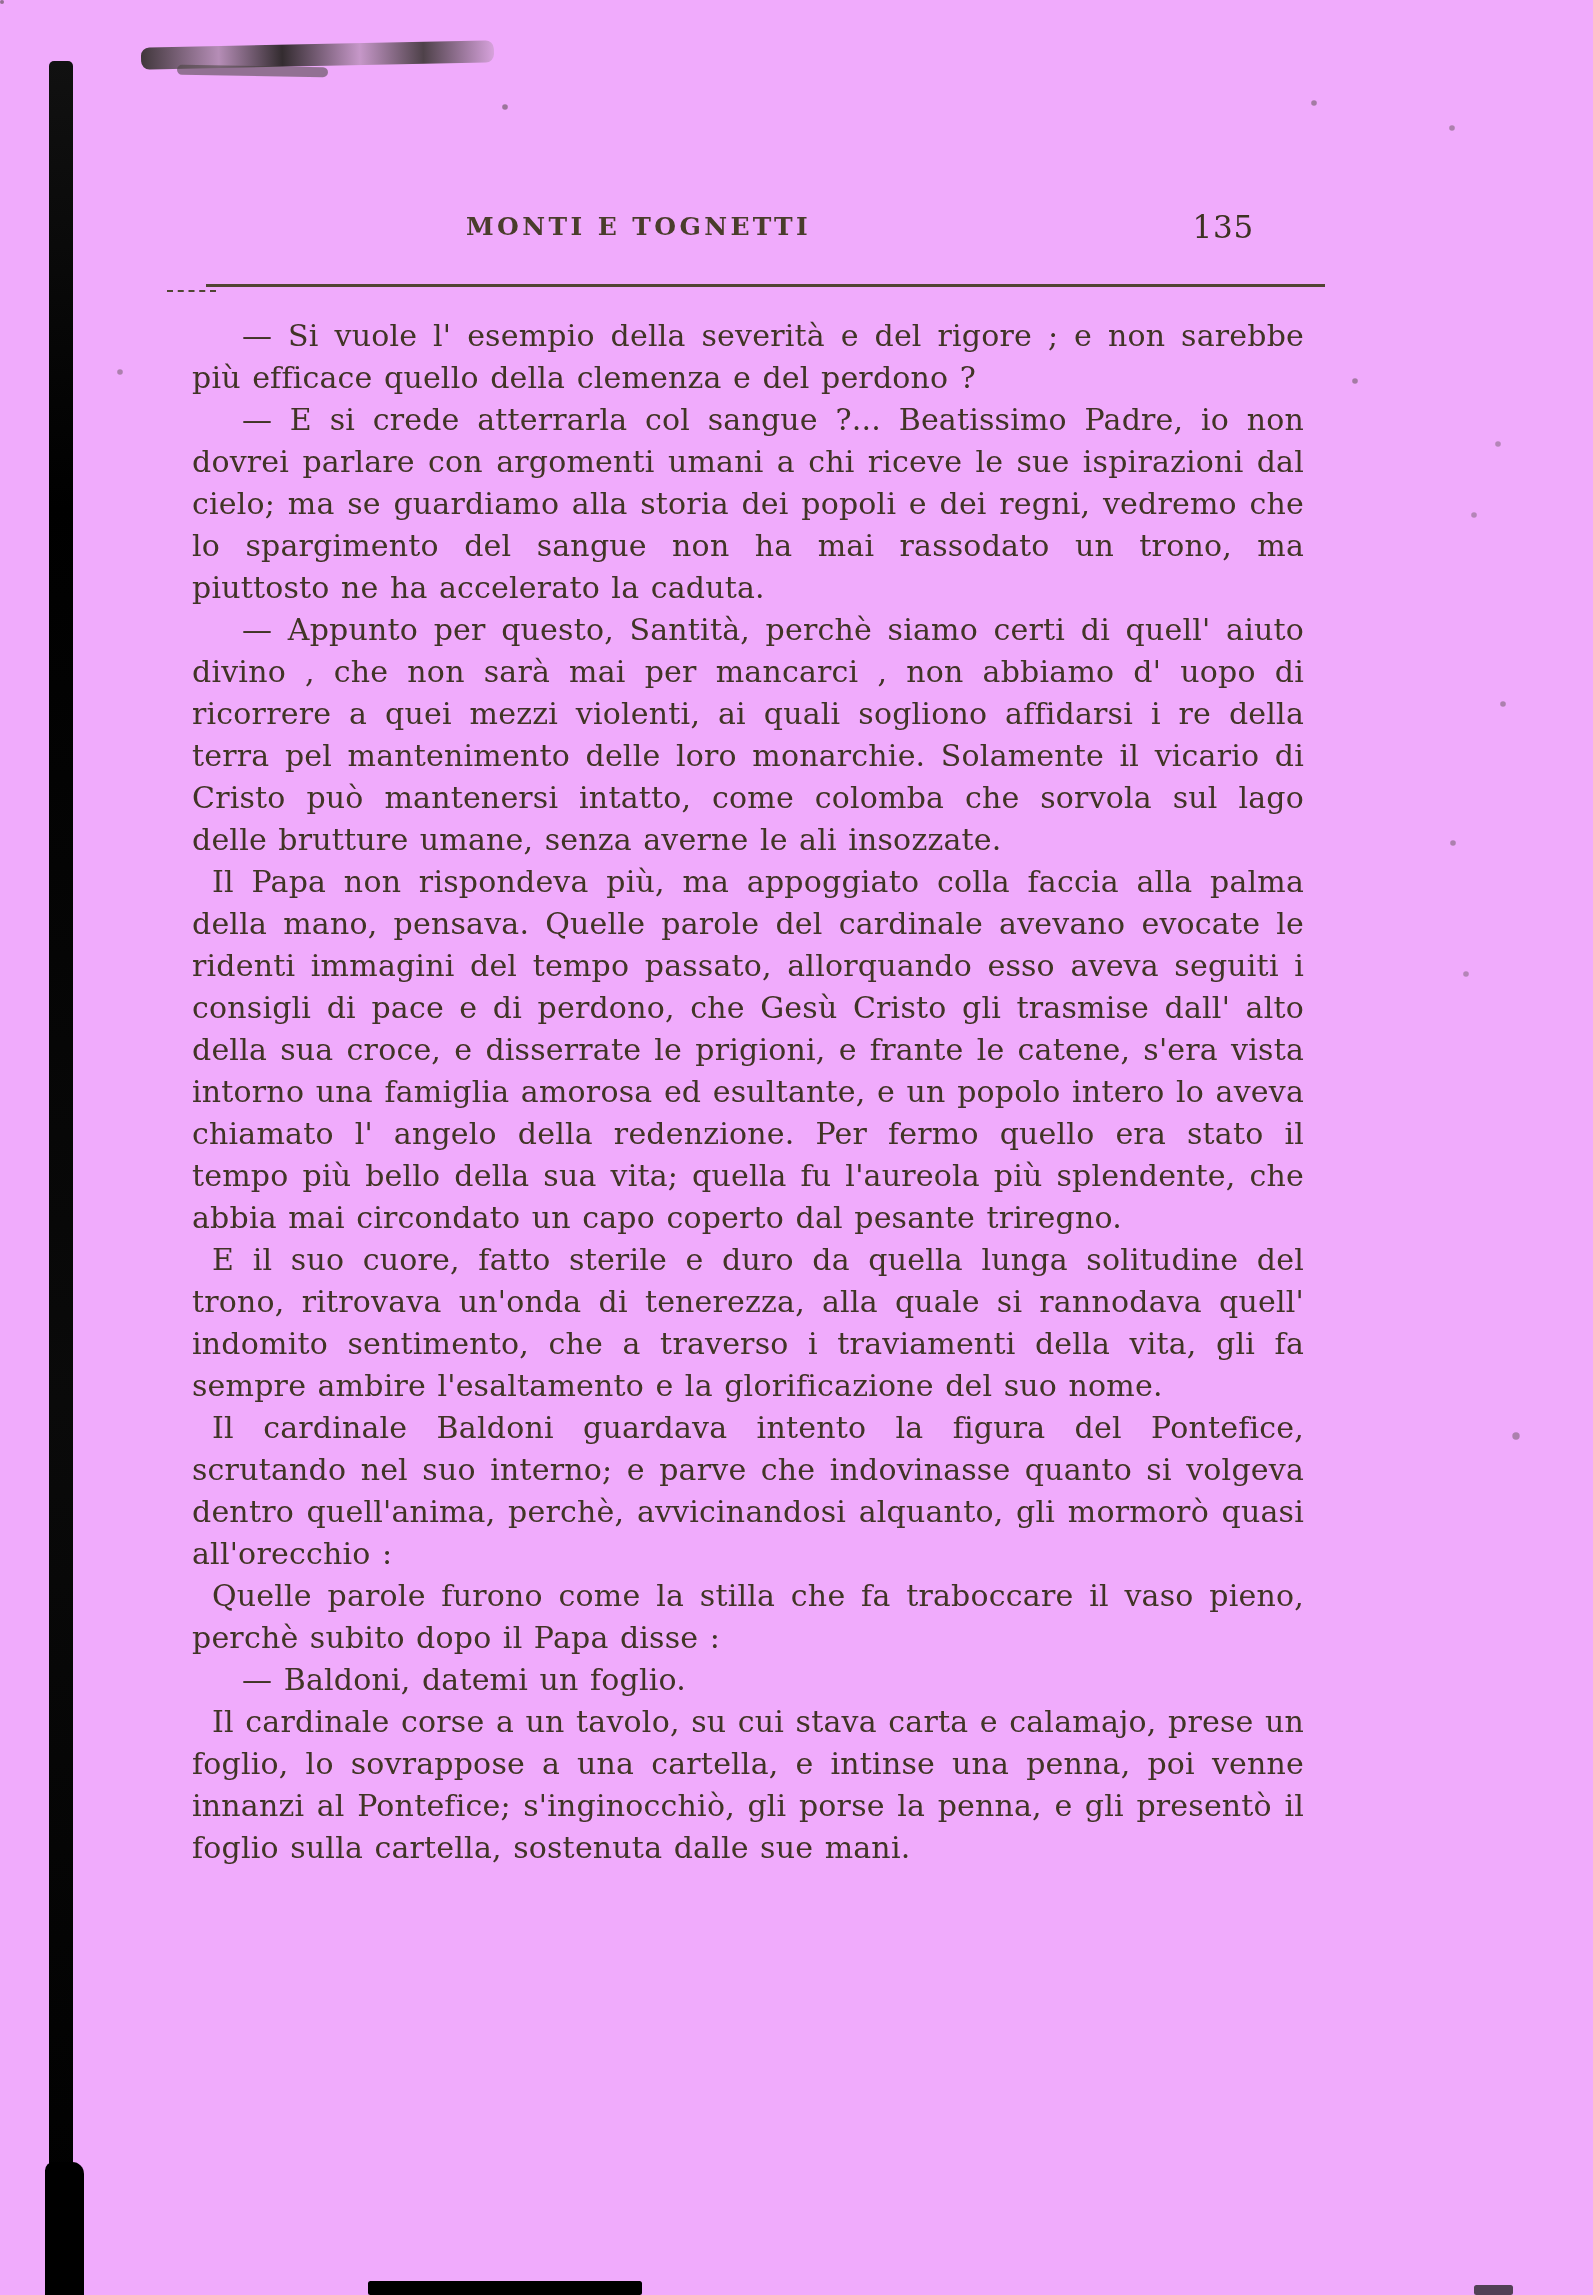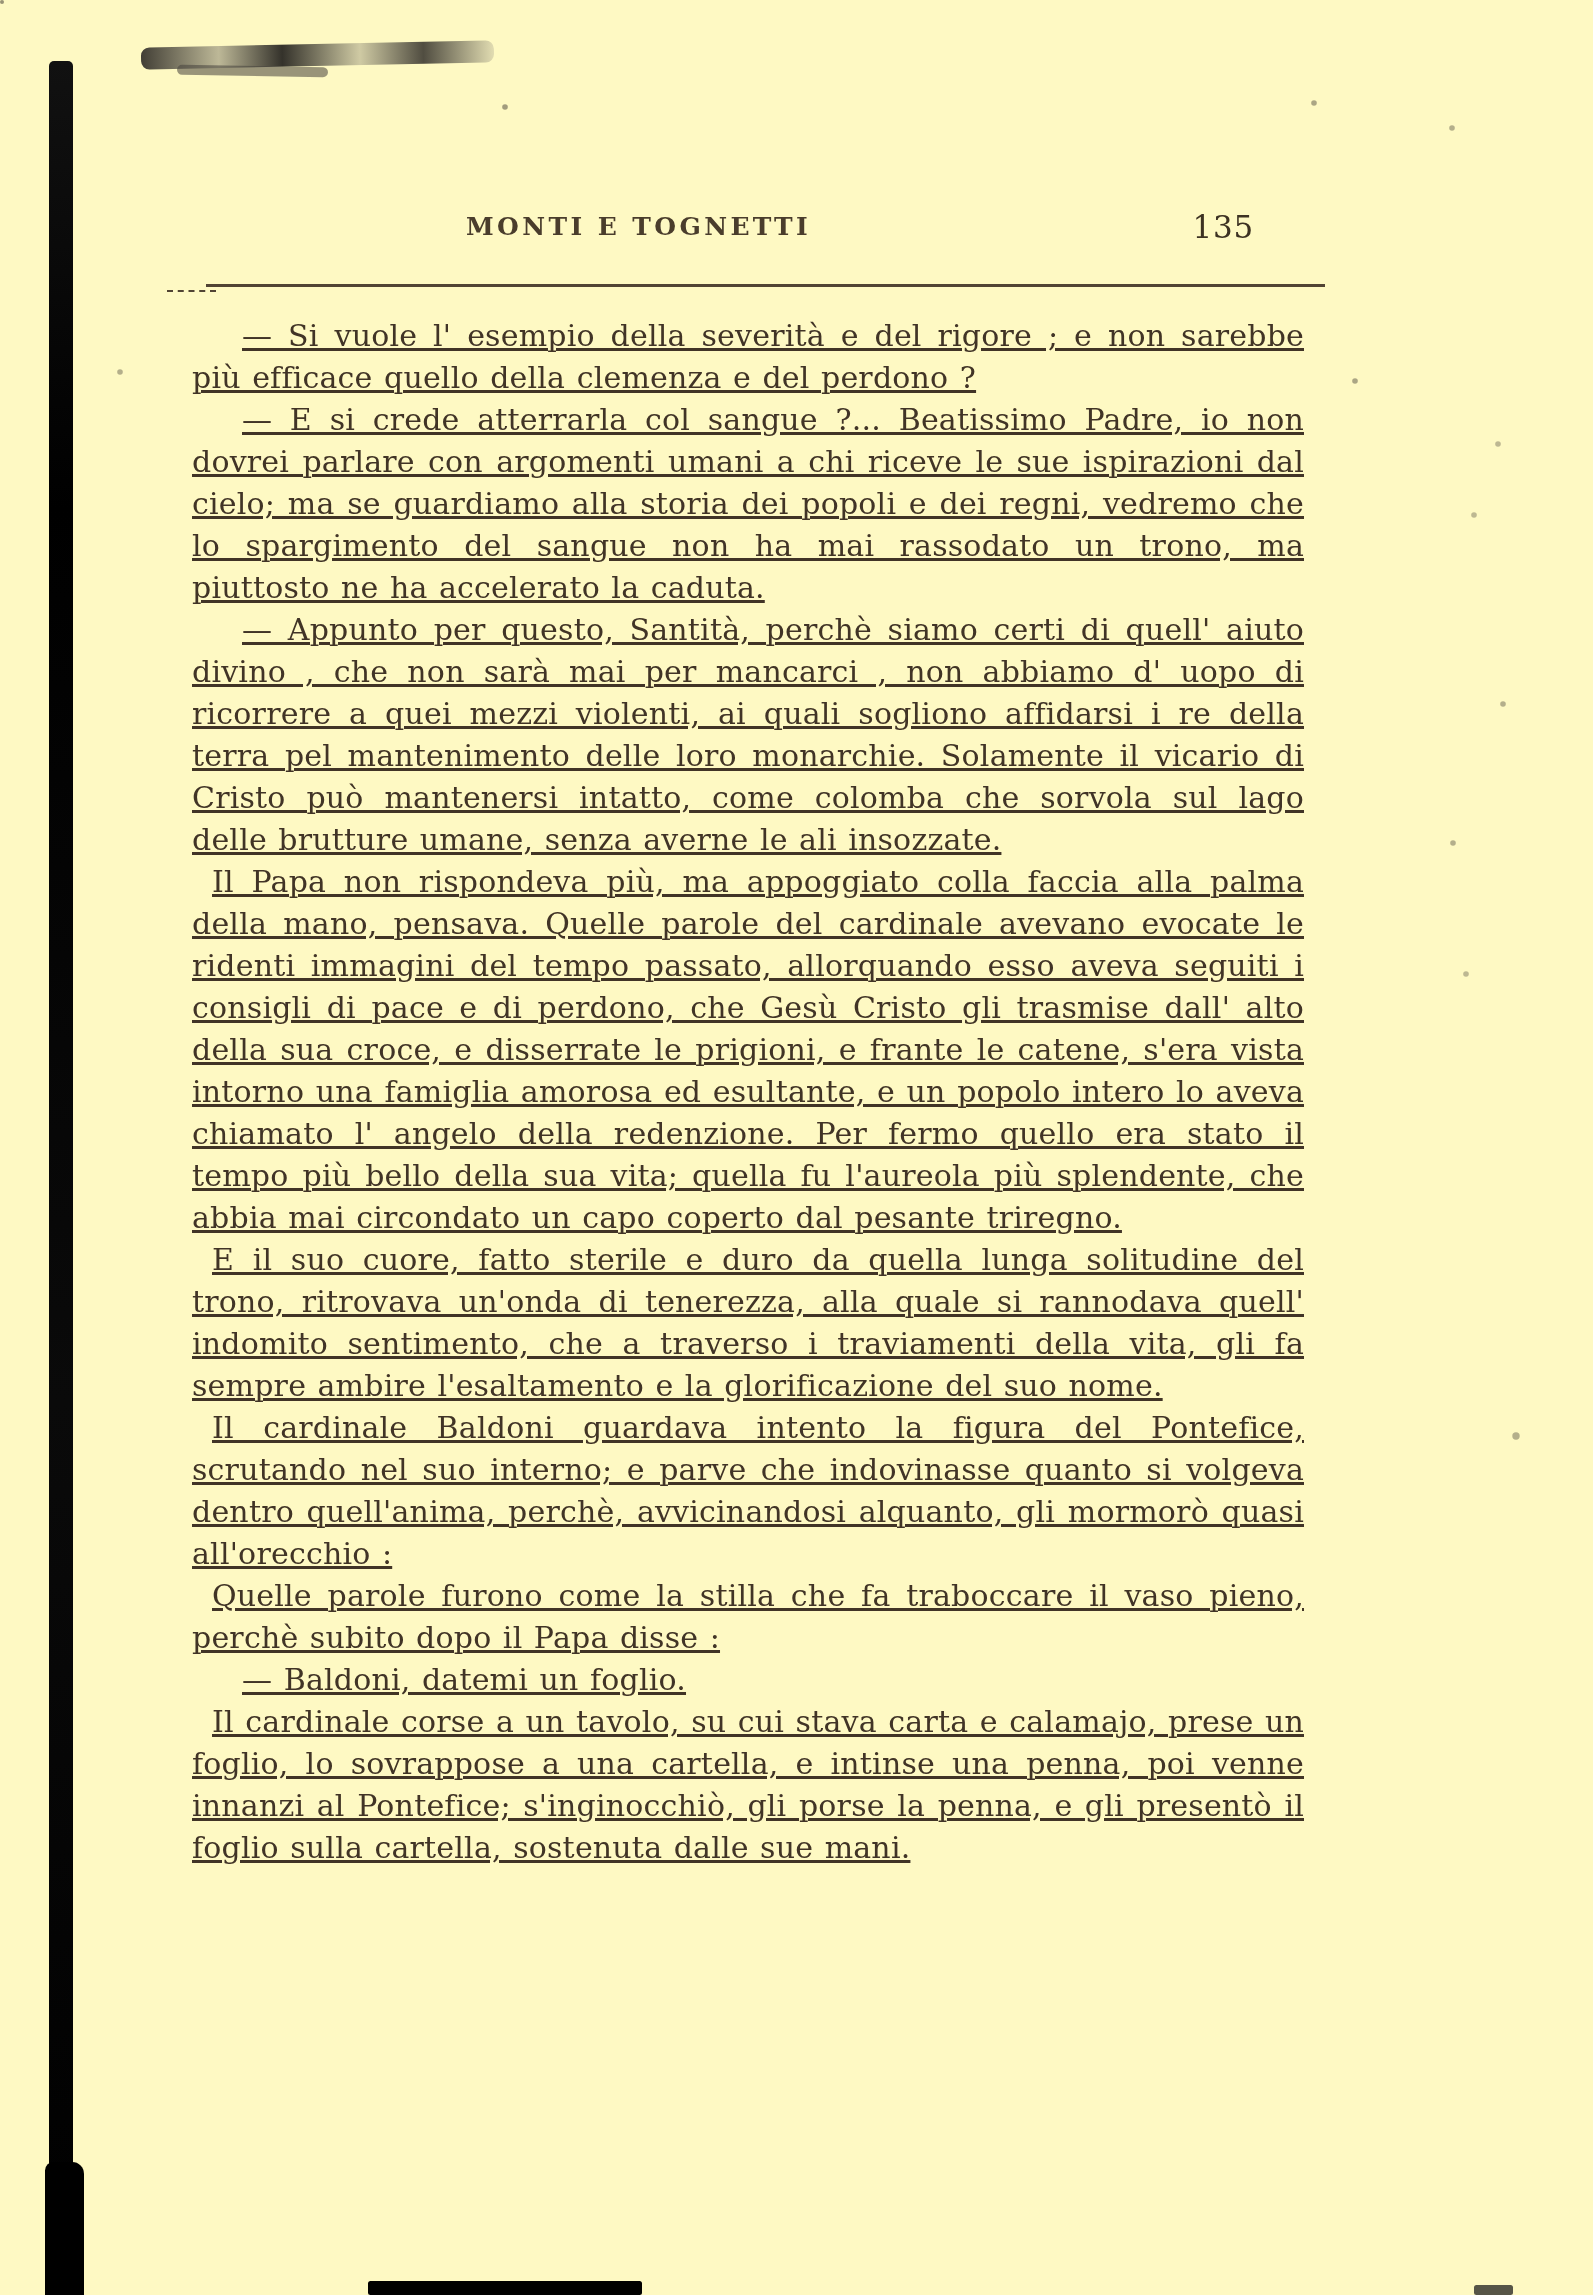--- a/index.html
+++ b/index.html
@@ -6,21 +6,21 @@
     margin: 0;
     padding: 0;
     width: 1593px;
     height: 2295px;
     background: #ffffff;
     overflow: hidden;
   }
   .page {
     position: absolute;
     inset: 0;
-    background: #fef9c3;
+    background: #f0abfc;
     font-family: "DejaVu Serif", "Liberation Serif", serif;
     color: #413426;
   }
   
   .header {
     position: absolute;
     top: 212px;
     left: 192px;
     width: 1112px;
     height: 40px;
@@ -67,21 +67,20 @@
     left: 192px;
     width: 1112px;
     font-size: 30px;
     line-height: 42px;
     text-align: justify;
     word-spacing: 1.7px;
     letter-spacing: 0.2px;
   }
   .text-block p {
     margin: 0;
-    text-decoration: underline;
   }
   .p-dialog { text-indent: 50px; }
   .p-narr   { text-indent: 20px; }
   
   .artifact { position: absolute; background: #080808; }
   .left-bar {
     left: 49px;
     top: 61px;
     width: 23.6px;
     height: 2235px;

